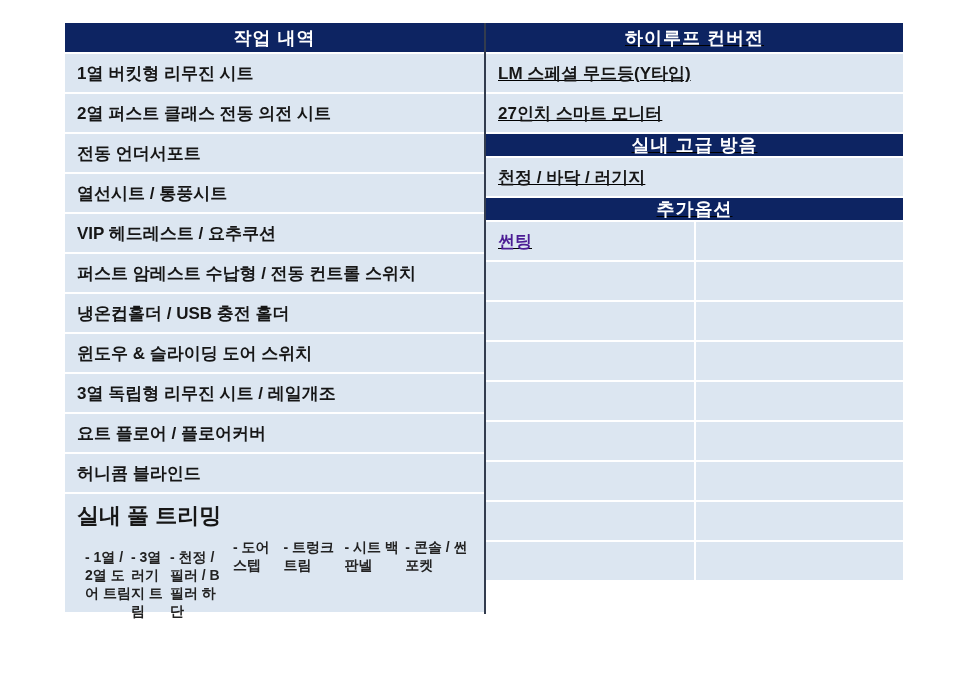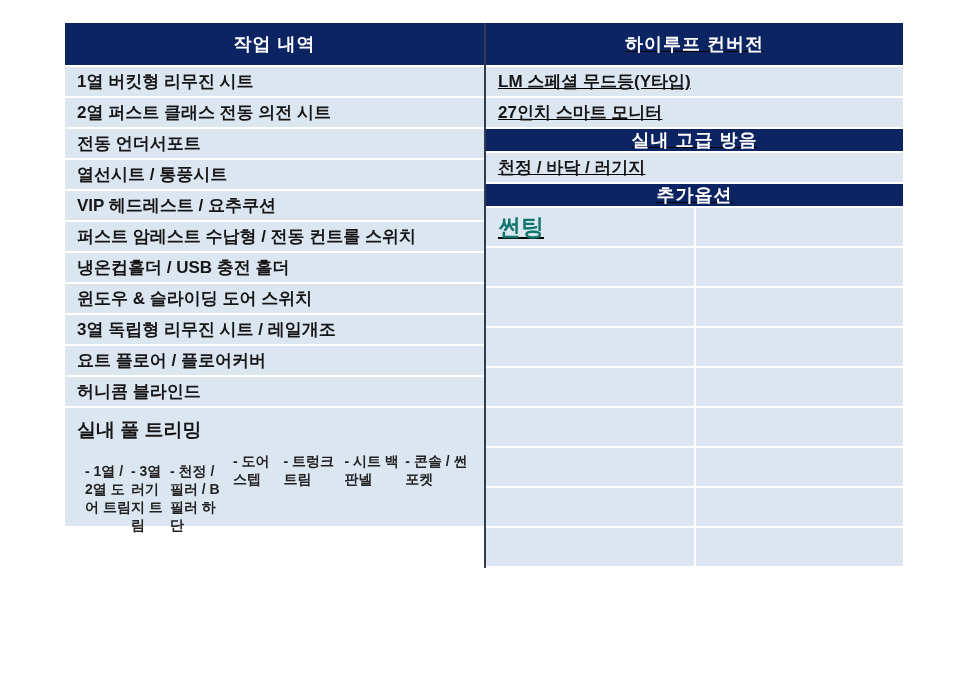--- a/index.html
+++ b/index.html
@@ -5,37 +5,37 @@
   html,body{margin:0;padding:0;background:#ffffff;}
   .stage{
     position:relative;width:960px;height:688px;background:#ffffff;overflow:hidden;
     font-family:"Liberation Sans","DejaVu Sans",sans-serif;font-weight:700;
   }
   .tbl{position:absolute;left:65px;top:23px;width:838px;display:flex;}
   .col{width:419px;display:flex;flex-direction:column;box-sizing:border-box;}
   .col.right{border-left:2px solid #333c4e;text-decoration:underline;}
   .cell{box-sizing:border-box;background:#dce6f1;border-bottom:2px solid #ffffff;flex-shrink:0;}
   .hdr{
-    height:44px;background:#0d2462;color:#ffffff;
+    height:31px;background:#0d2462;color:#ffffff;
     display:flex;align-items:center;justify-content:center;
     font-size:18px;letter-spacing:1px;
   }
   .hdr.mid{height:24px;}
   .row{
-    height:31px;display:flex;align-items:center;
+    height:40px;display:flex;align-items:center;
     padding:0 12px;font-size:17px;color:#161616;letter-spacing:0;
   }
   .split{height:40px;display:flex;padding:0;}
   .sub{
     flex:1;display:flex;align-items:center;padding:12px 12px;
-    font-size:23px;color:#0f766e;box-sizing:border-box;
+    font-size:17px;color:#4c1d95;box-sizing:border-box;
   }
   .sub.a{border-right:2px solid #ffffff;}
   .tall{height:120px;padding:12px 12px 0 12px;color:#161616;}
-  .t-title{font-size:19px;line-height:20px;}
+  .t-title{font-size:22px;line-height:20px;}
   .t-cols{display:flex;margin-top:12px;font-size:14px;line-height:18px;color:#222222;}
   .t-col{display:flex;flex-direction:row;}
   .t-col.a{width:200px;margin-top:10px;padding-left:8px;box-sizing:border-box;}
   .t-col.b{padding-left:6px;}
 </style>
 </head>
 <body>
 
 <div class="stage">
   <div class="tbl">

